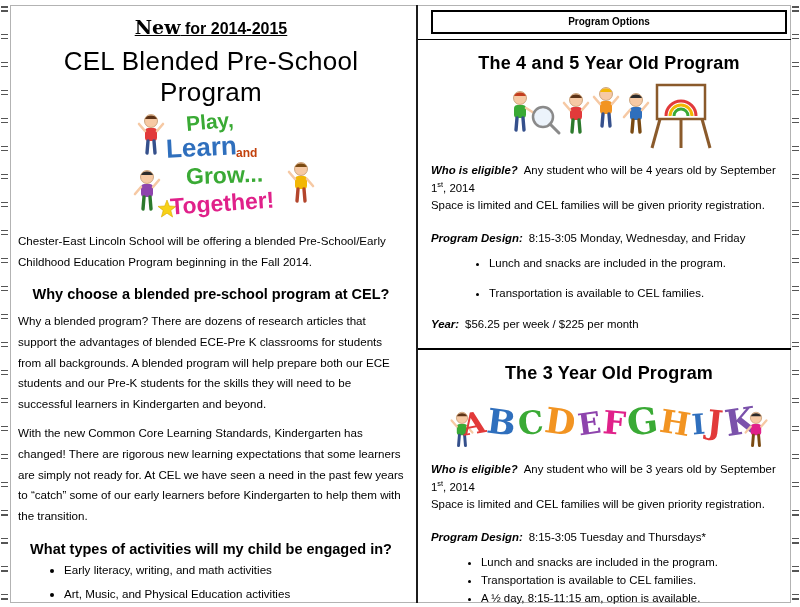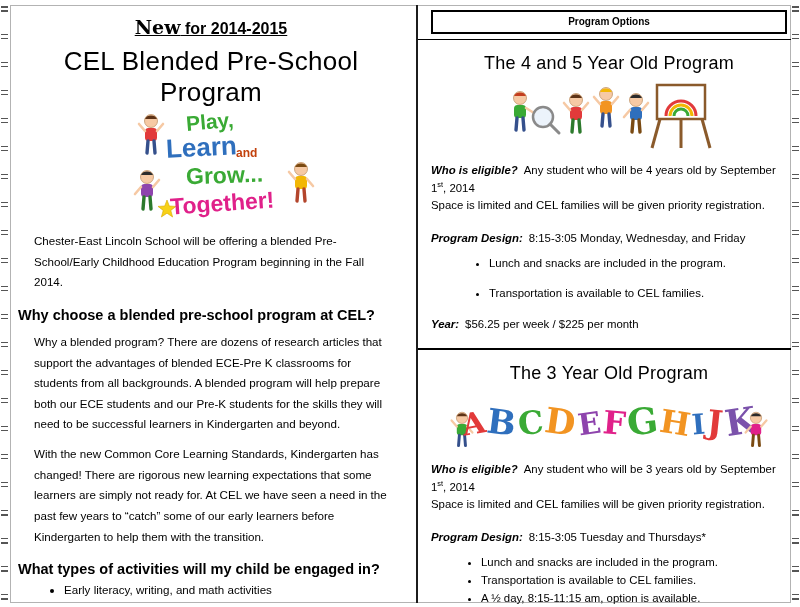--- a/index.html
+++ b/index.html
@@ -28,31 +28,31 @@
   .logo .w1{left:168px;top:0;color:#3aaa35;font-size:21px;transform:rotate(-5deg);}
   .logo .w2{left:148px;top:22px;color:#2f6fbd;font-size:26px;transform:rotate(-3deg);}
   .logo .w3{left:218px;top:36px;color:#c2410c;font-size:12px;}
   .logo .w4{left:168px;top:52px;color:#3aaa35;font-size:23px;transform:rotate(-2deg);}
   .logo .w5{left:152px;top:80px;color:#e0218a;font-size:23px;transform:rotate(-4deg);}
   .logo svg{position:absolute;}
   .logo .lk1{left:118px;top:2px;}
   .logo .lk2{left:114px;top:58px;}
   .logo .lk3{left:268px;top:50px;}
   .logo .star{left:140px;top:90px;}
-  .body-p{margin:9px 16px;line-height:1.78;}
+  .body-p{margin:9px 0;line-height:1.78;}
   .intro{margin-top:9px;}
-  h2.sec{font-size:14.5px;font-weight:bold;margin:14px 0 5px;}
+  h2.sec{font-size:14.5px;font-weight:bold;text-align:center;margin:14px 0 5px;}
   ul.act{margin:4px 0 0 0;padding-left:46px;}
   ul.act li{margin-bottom:9px;line-height:1.3;}
 
   
   .right-col{position:absolute;left:431px;top:10px;width:356px;font-size:11.4px;}
   .po-box{border:2px solid #000;font-size:10px;font-weight:bold;text-align:center;padding:4px 0 5px;}
   .po-rule{height:0;border-top:1.5px solid #000;margin:5px -4px 0 -13px;}
-  .prog-title{font-size:18px;font-weight:normal;text-align:center;margin:13px 0 3px;letter-spacing:0.2px;}
+  .prog-title{font-size:18px;font-weight:bold;text-align:center;margin:13px 0 3px;letter-spacing:0.2px;}
   .clip-wrap{text-align:center;margin:2px 0 4px;}
   .line{margin:9px 0;line-height:1.5;}
   .lbl{font-weight:bold;margin-right:6px;font-style:italic;}
   .design{margin-top:16px;}
   ul.pb{margin:9px 0 0 0;padding-left:58px;}
   ul.pb li{margin-bottom:15px;line-height:1.3;}
   ul.pb.tight{padding-left:50px;}
   ul.pb.tight li{margin-bottom:3px;}
   .fees{margin-top:14px;}
   .section-divider{border:none;border-top:2px solid #000;margin:15px -4px 6px -13px;}

